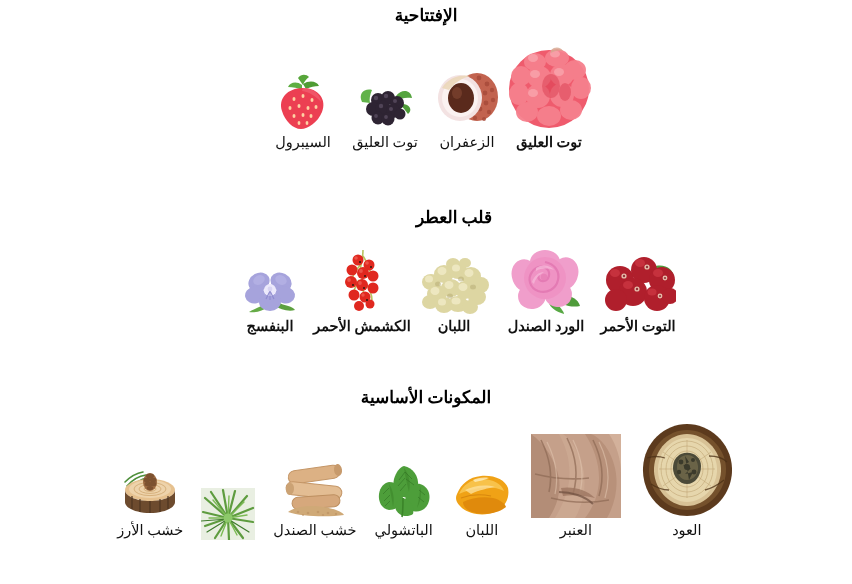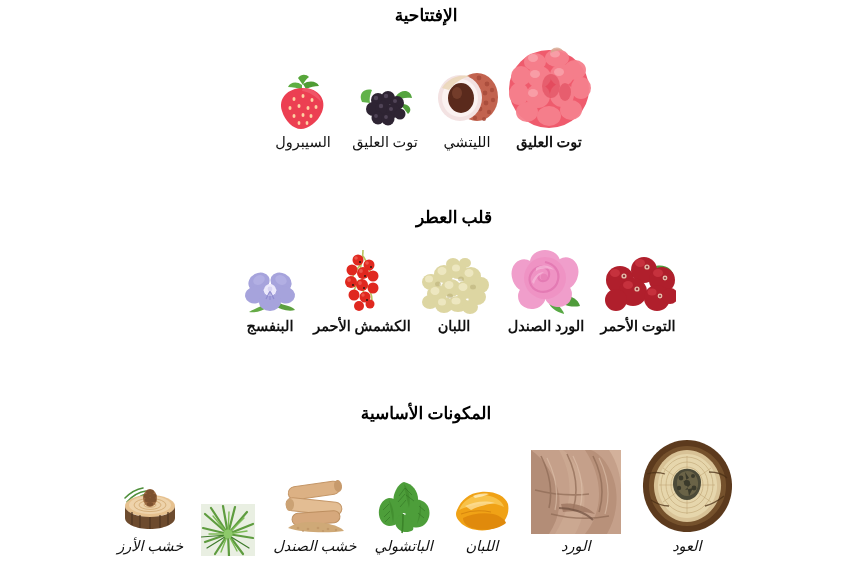--- a/index.html
+++ b/index.html
@@ -74,33 +74,33 @@
     white-space: nowrap;
     color: #111111;
     direction: rtl;
     unicode-bidi: isolate;
     margin-top: 3px;
   }
 
   
   #section-top      { top: 6px; }
   #section-heart    { top: 208px; padding-left: 28px; }
-  #section-base     { top: 404px; }
+  #section-base     { top: 388px; }
 
   #section-top .note-row    { margin-top: 18px; }
   #section-heart .note-row  { margin-top: 18px; }
   #section-base .note-row   { margin-top: 14px; }
 
   
   .row-top .note-item    { width: 82px; }
   .row-heart .note-item  { width: 92px; font-weight: bold; }
   .row-base .note-item   { width: 0px; }
 
   .row-base { gap: 0; }
-  .row-base .note-item { width: auto; padding: 0 9px; font-style: italic; }
+  .row-base .note-item { width: auto; padding: 0 9px; }
 
   
   .note-label.emph { font-weight: bold; }
 </style>
 </head>
 <body>
 
 <div class="page">
 
   <div class="section" id="section-top">
@@ -188,21 +188,21 @@
                 <circle cx="41" cy="54" r="2.2"></circle>
               <circle cx="50" cy="55" r="2"></circle>
             </g>
             <ellipse cx="26" cy="34" rx="22" ry="23" fill="#f3e2e2"></ellipse>
             <ellipse cx="26" cy="34" rx="18" ry="19" fill="#fbf2f1"></ellipse>
             <ellipse cx="27" cy="34" rx="13" ry="15" fill="#5a2a1c"></ellipse>
             <ellipse cx="23" cy="29" rx="5" ry="6" fill="#7d4430" opacity="0.7"></ellipse>
             <path d="M8 24 C14 14 26 10 36 12 C28 14 20 19 15 26 Z" fill="#ead6b6" opacity="0.85"></path>
           </svg>
         </span>
-        <span class="note-label">الليتشي</span>
+        <span class="note-label">الزعفران</span>
       </div>
 
       <div class="note-item">
         <span class="note-thumb">
           <svg width="88" height="86" viewBox="0 0 88 86" aria-hidden="true">
             <ellipse cx="44" cy="45" rx="40" ry="39" fill="#ef5b6d"></ellipse>
             <g fill="#f6808d" opacity="0.95">
               <ellipse cx="30" cy="18" rx="11" ry="9"></ellipse>
                 <ellipse cx="52" cy="14" rx="12" ry="9"></ellipse>
               <ellipse cx="70" cy="26" rx="11" ry="10"></ellipse>
@@ -600,21 +600,21 @@
             </g>
             <g stroke="#e0c4ae" stroke-width="1.2" fill="none" opacity="0.6">
               <path d="M16 8 C24 24 28 42 24 60"></path>
               <path d="M42 6 C50 22 54 42 48 62"></path>
               <path d="M68 8 C76 24 80 44 74 64"></path>
             </g>
             <path d="M30 54 C42 52 56 56 64 64 C56 62 42 60 32 62 Z" fill="#9c7660" opacity="0.8"></path>
             <path d="M28 58 C40 58 54 62 62 70" stroke="#6e4f3e" stroke-width="2" fill="none" opacity="0.7"></path>
           </svg>
         </span>
-        <span class="note-label">الورد</span>
+        <span class="note-label">العنبر</span>
       </div>
 
       <div class="note-item">
         <span class="note-thumb">
           <svg width="96" height="96" viewBox="0 0 96 96" aria-hidden="true">
             <path d="M48 2 C70 2 92 20 93 46 C94 72 74 94 48 94 C22 94 3 72 4 46 C5 20 26 2 48 2 Z" fill="#5c3a1d"></path>
             <path d="M48 8 C67 8 86 24 87 46 C88 68 70 88 48 88 C26 88 9 68 10 46 C11 24 29 8 48 8 Z" fill="#75512c"></path>
             <path d="M48 12 C65 12 81 27 82 46 C83 65 67 84 48 84 C29 84 14 65 15 46 C16 27 31 12 48 12 Z" fill="#d8c296"></path>
             <path d="M48 16 C63 16 77 29 78 46 C79 63 65 80 48 80 C31 80 18 63 19 46 C20 29 33 16 48 16 Z" fill="#e6d6ac"></path>
             <g stroke="#c4ab7b" stroke-width="0.8" fill="none" opacity="0.85">

